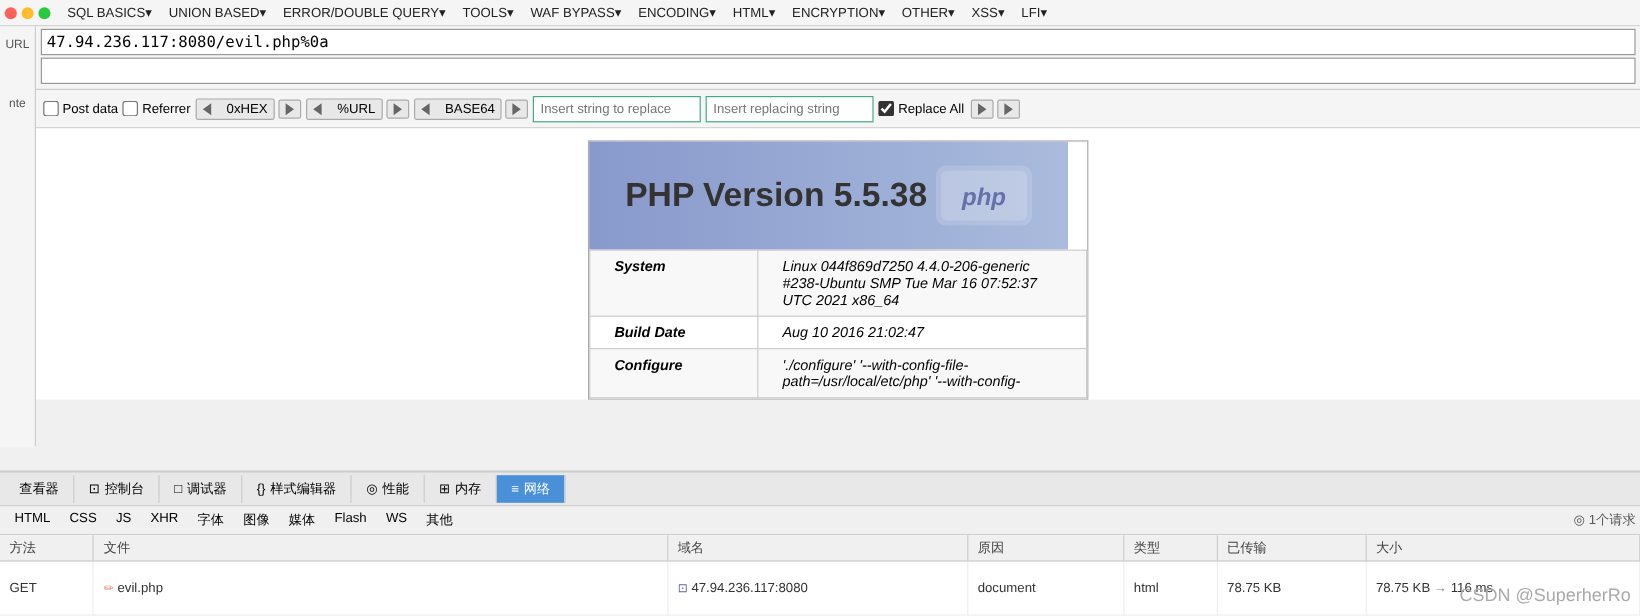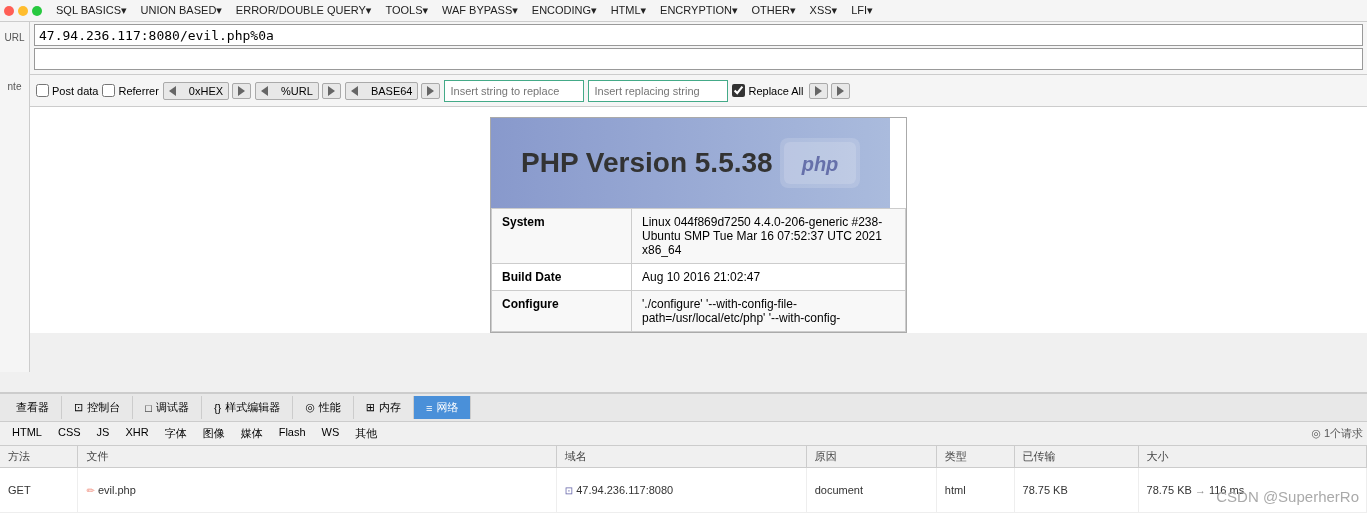--- a/index.html
+++ b/index.html
@@ -129,23 +129,24 @@
 
     
     .php-table {
       width: 100%;
       border-collapse: collapse;
       font-size: 12px;
     }
     .php-table tr:nth-child(odd) { background: #f8f8f8; }
     .php-table tr:nth-child(even) { background: white; }
     .php-table td {
-      padding: 6px 10px;
+      padding: 6px 20px;
       border: 1px solid #ccc;
       vertical-align: top;
+      font-style: italic;
     }
     .php-table td:first-child {
       font-weight: bold;
       width: 140px;
       white-space: nowrap;
     }
 
     
     .content-wrapper {
       margin: 0 auto;

